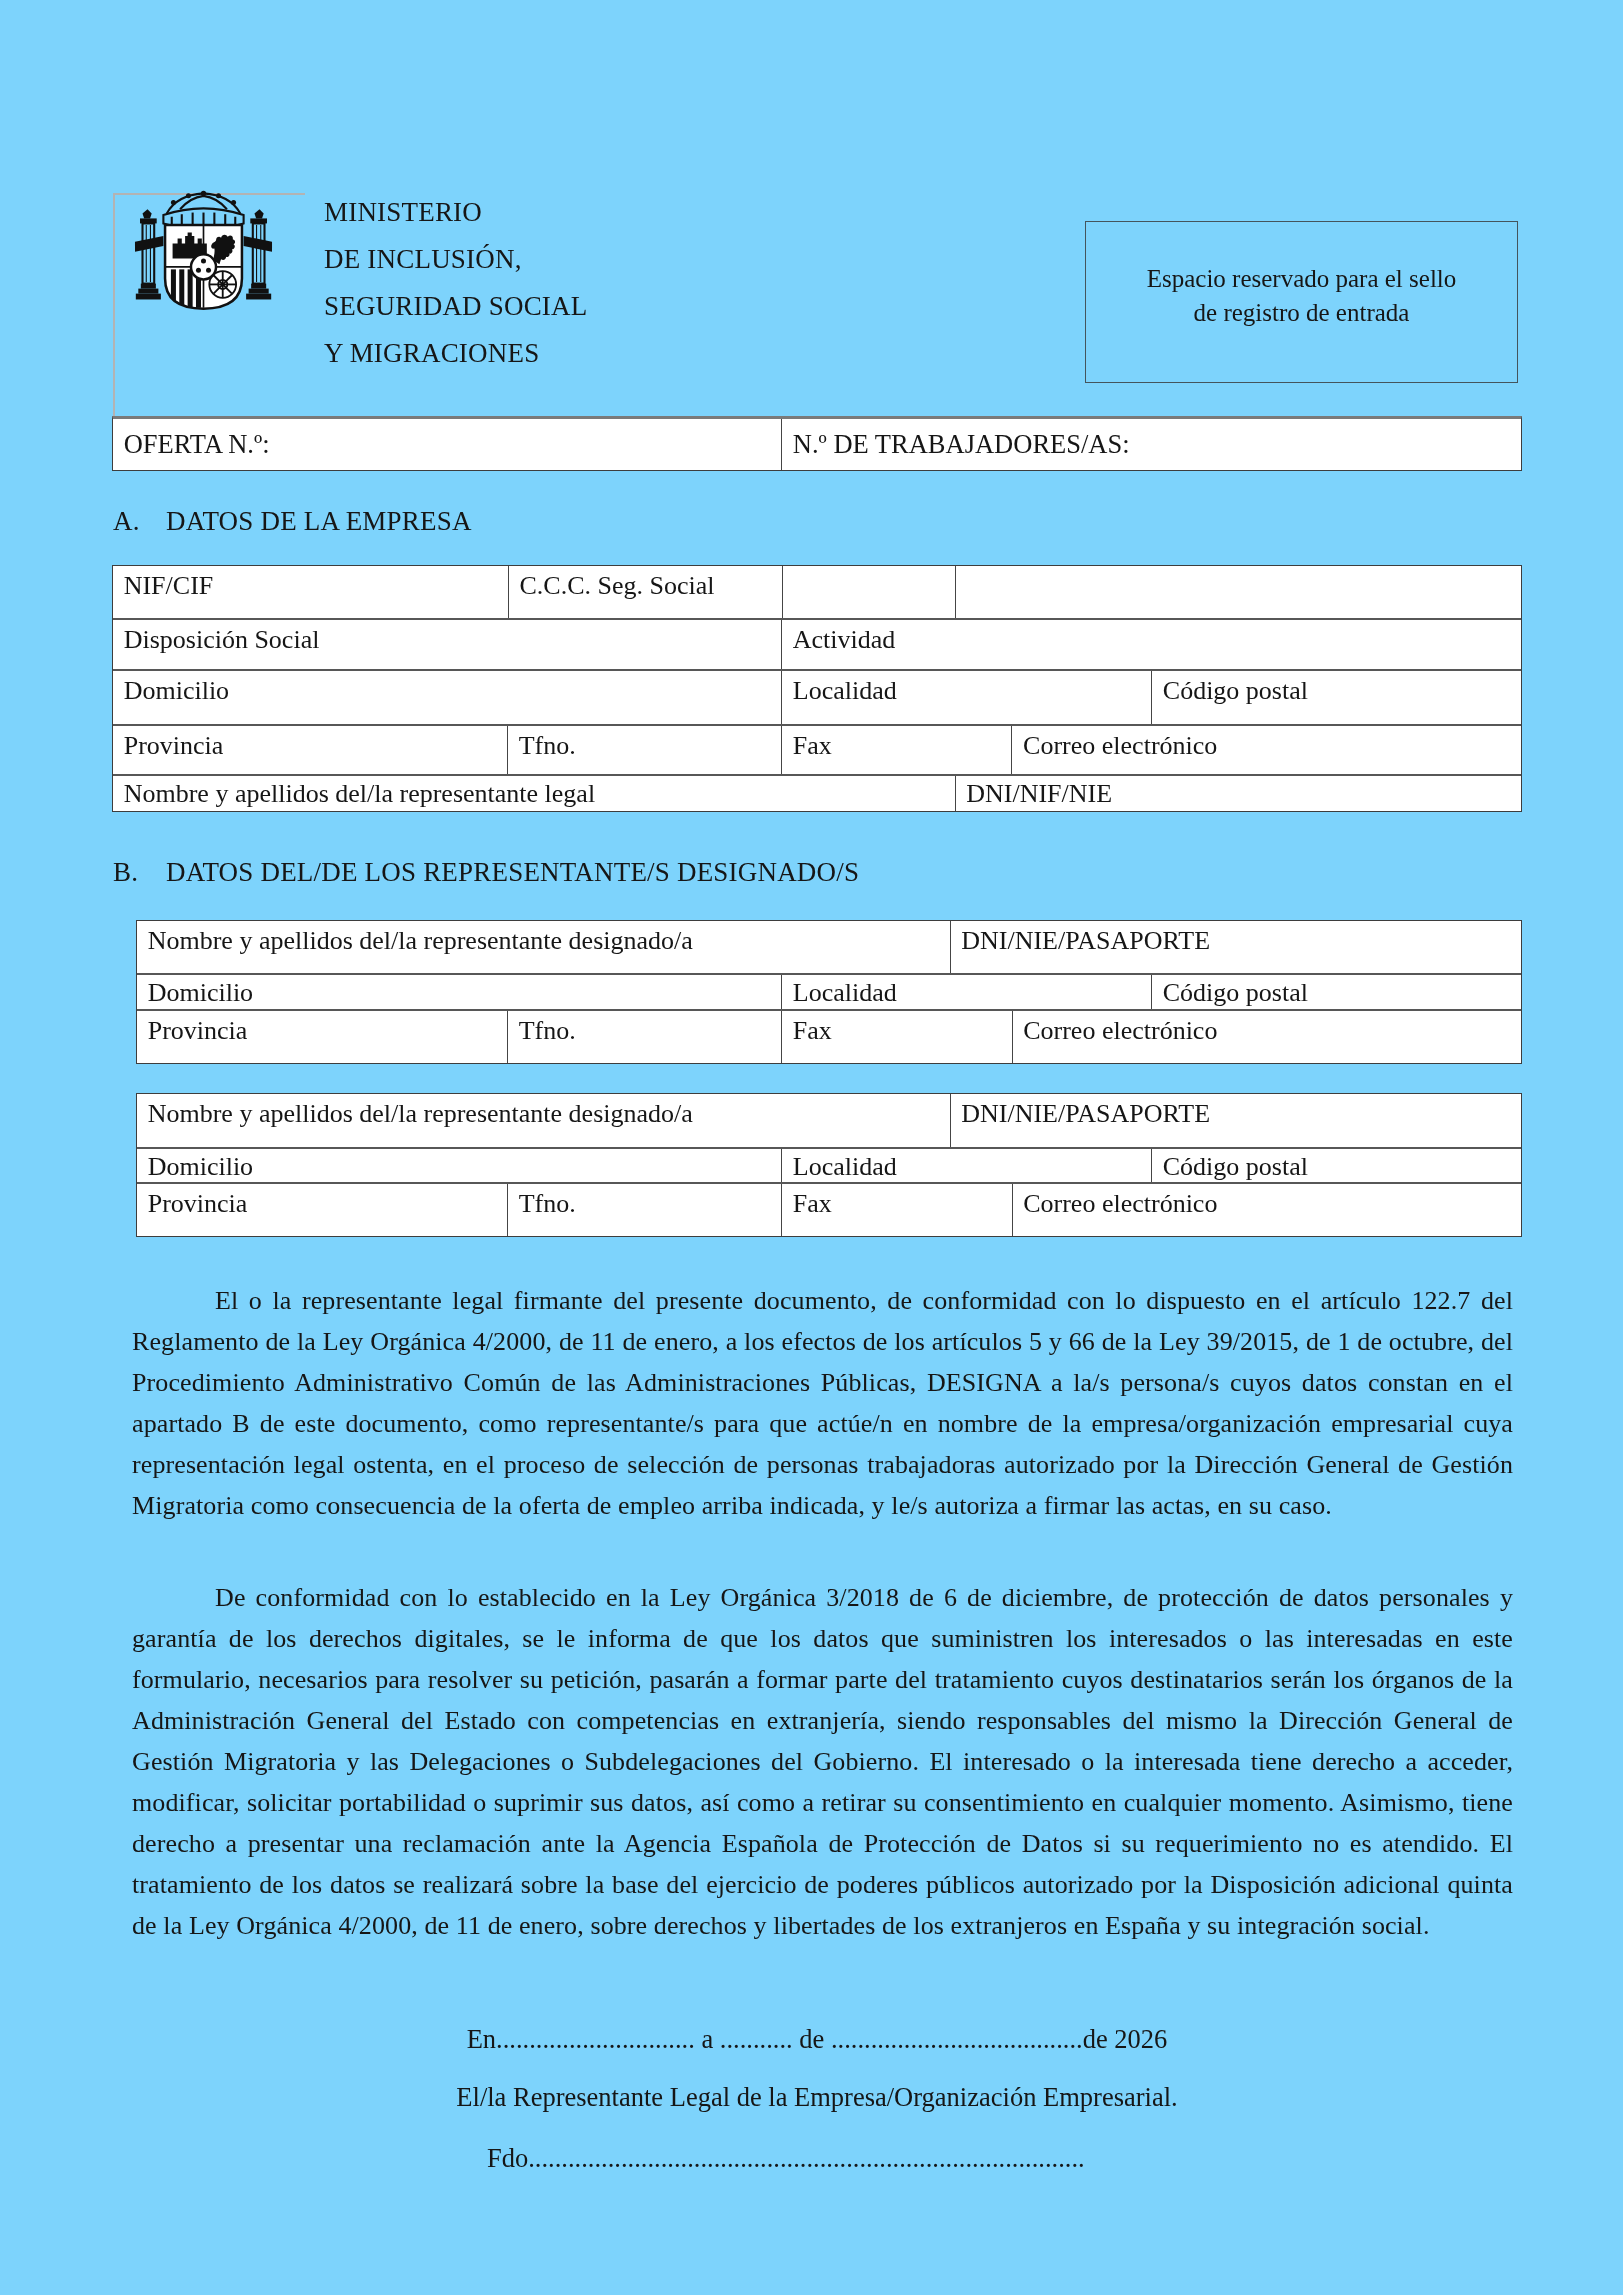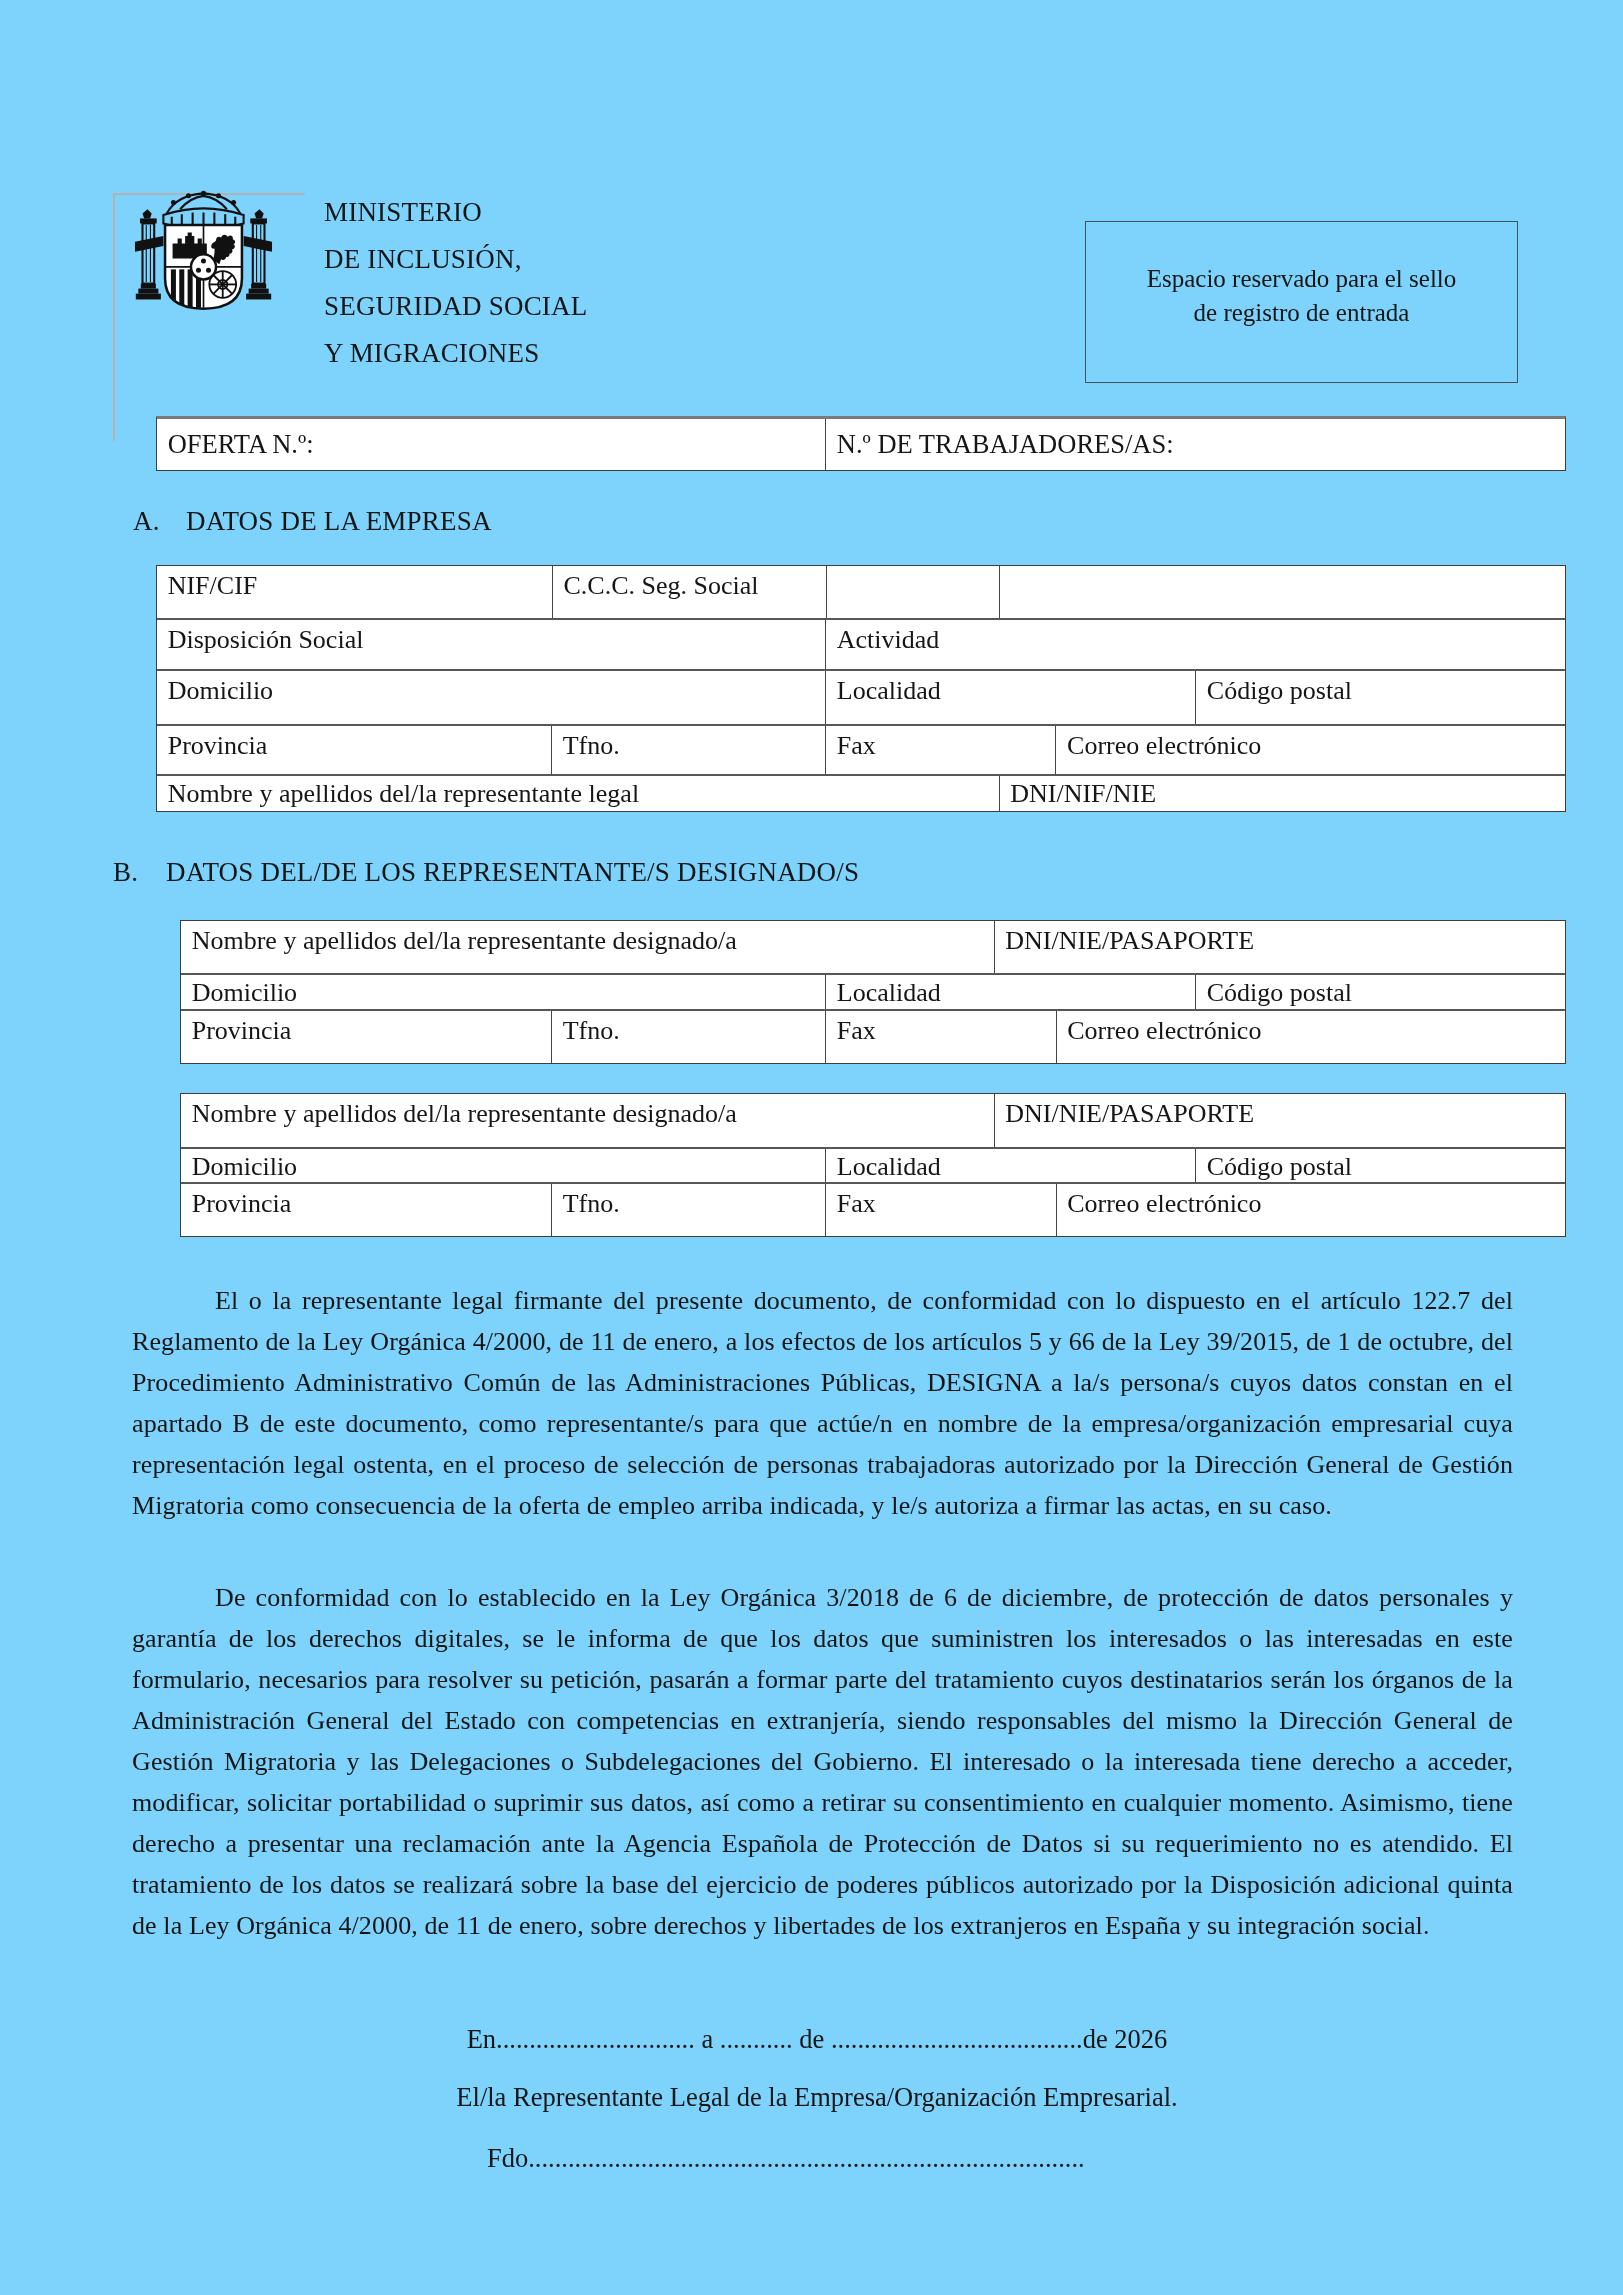--- a/index.html
+++ b/index.html
@@ -18,21 +18,21 @@
   }
   .coat{position:absolute;left:18px;top:-5px;width:141px;height:122px;}
   .ministry{position:absolute;left:324px;top:189px;font-size:27px;line-height:47px;letter-spacing:0.2px;}
   .stamp-box{
     position:absolute;left:1085px;top:221px;width:433px;height:162px;
     border:1.7px solid #44545c;box-sizing:border-box;
     text-align:center;font-size:25px;line-height:34px;
     padding-top:40px;
   }
   
-  .tbl{position:absolute;border:1.7px solid #3d3d3d;box-sizing:border-box;background:#fff;margin-left:44px;}
+  .tbl{position:absolute;border:1.7px solid #3d3d3d;box-sizing:border-box;background:#fff;}
   .row{display:flex;border-top:2.5px solid #575757;box-sizing:border-box;}
   .row:first-child{border-top:none;}
   .cell{
     border-left:1.7px solid #454545;box-sizing:border-box;
     font-size:26px;padding:5px 5px 0 10.7px;overflow:hidden;white-space:nowrap;
   }
   .cell:first-child{border-left:none;}
   .vcenter .cell{display:flex;align-items:center;padding-top:0;font-size:26.5px;}
   .offer-tbl{border-top:3.3px solid #7a7a7a;}
   
@@ -146,21 +146,21 @@
     <div>de registro de entrada</div>
   </div>
 
   <div class="tbl offer-tbl" style="left:112px;top:416px;width:1410px;">
     <div class="row vcenter" style="height:51px;">
       <div class="cell" style="width:47.45%;">OFERTA N.º:</div>
       <div class="cell" style="width:52.55%;">N.º DE TRABAJADORES/AS:</div>
     </div>
   </div>
 
-  <div class="sec-heading" style="left:113px;top:506px;margin-left:20px;">
+  <div class="sec-heading" style="left:113px;top:506px;">
     <span class="num">A.</span><span>DATOS DE LA EMPRESA</span>
   </div>
 
   <div class="tbl" style="left:112px;top:565px;width:1410px;">
     <div class="row" style="height:52px;">
       <div class="cell" style="width:28.04%;">NIF/CIF</div>
       <div class="cell" style="width:19.47%;">C.C.C. Seg. Social</div>
       <div class="cell" style="width:12.26%;"></div>
       <div class="cell" style="width:40.23%;"></div>
     </div>

